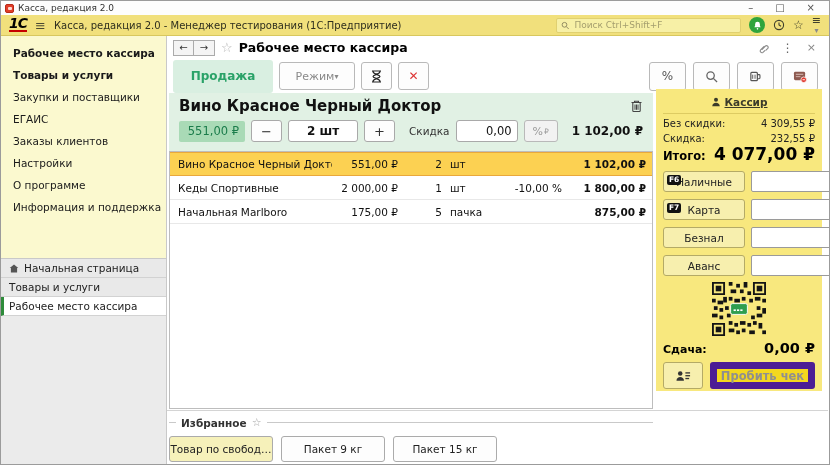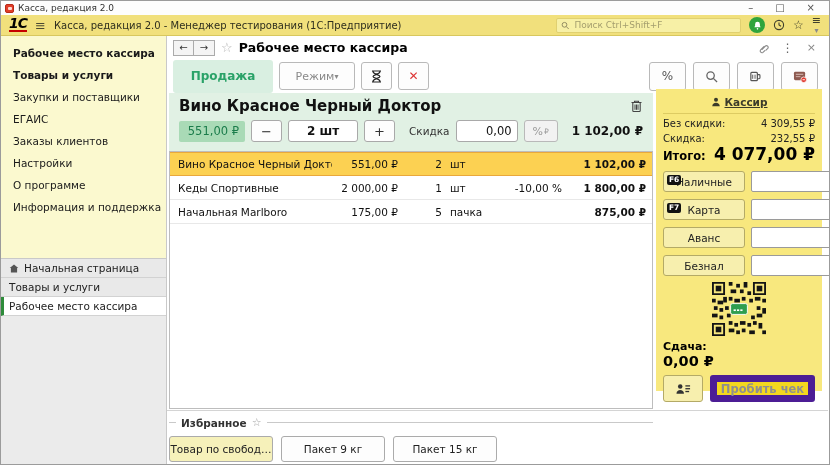--- a/index.html
+++ b/index.html
@@ -89,21 +89,21 @@
   .cashier a{font-size:10.5px;color:#3b3b2a;text-decoration:underline;font-weight:bold;cursor:pointer;}
   .sumrow{display:flex;justify-content:space-between;font-size:10px;color:#222;margin-top:4px;}
   .totalrow{display:flex;justify-content:space-between;align-items:baseline;margin-top:0;}
   .totalrow .tl{font-size:11.5px;font-weight:bold;}
   .totalrow .tv{font-size:17px;font-weight:bold;}
   .payrow{display:flex;align-items:center;gap:6px;margin-top:7px;}
   .paybtn{position:relative;flex:0 0 82px;height:21px;background:#f7efae;border:1px solid #b4aa66;border-radius:3px;font-size:10.5px;color:#222;display:flex;align-items:center;justify-content:center;cursor:pointer;}
   .fkey{position:absolute;left:3px;top:3px;background:#111;color:#fff;font-size:7.5px;font-weight:bold;padding:1px 2px;border-radius:2px;line-height:8px;}
   .payinput{flex:1;height:21px;border:1px solid #9a9a9a;border-radius:2px;background:#fff;font-size:11px;text-align:right;padding:0 4px;outline:none;font-family:inherit;}
   .qrwrap{display:flex;justify-content:center;margin-top:6px;}
-  .changerow{display:flex;justify-content:space-between;align-items:baseline;margin-top:4px;flex-direction:column;}
+  .changerow{display:flex;justify-content:space-between;align-items:baseline;margin-top:4px;}
   .changerow .cl{font-size:11px;font-weight:bold;}
   .changerow .cv{font-size:14.5px;font-weight:bold;}
   .actionrow{display:flex;gap:7px;margin-top:6px;}
   .custbtn{flex:0 0 40px;height:27px;background:#f7efae;border:1px solid #b4aa66;border-radius:3px;display:flex;align-items:center;justify-content:center;cursor:pointer;}
   .submitbtn{flex:1;height:27px;background:#f3d71f;border:7px solid #4c1d95;border-radius:3px;font-size:11.5px;font-weight:bold;color:#8f8f8f;display:flex;align-items:center;justify-content:center;cursor:pointer;}
 
   
   .bottom-sep{position:absolute;left:0;right:0;top:374px;border-top:1px solid #d4d4d4;}
   .favgroup{position:absolute;left:2px;top:380px;width:484px;}
   .favhead{display:flex;align-items:center;gap:5px;}
@@ -330,27 +330,27 @@
           </div>
           <div class="payrow">
             <span class="paybtn">
               <span class="fkey">F7</span>
               <span>Карта</span>
             </span>
             <input class="payinput" style="">
           </div>
           <div class="payrow">
             <span class="paybtn">
-              <span>Аванс</span>
+              <span>Безнал</span>
             </span>
             <input class="payinput" style="">
           </div>
           <div class="payrow">
             <span class="paybtn">
-              <span>Безнал</span>
+              <span>Аванс</span>
             </span>
             <input class="payinput" style="">
           </div>
         </div>
       <div class="qrwrap">
         <svg width="54" height="54" viewBox="0 0 29 29">
           <g fill="#141414">
             <path fill-rule="evenodd" d="M0 0h7v7H0zM1 1v5h5V1z"></path>
               <rect x="2" y="2" width="3" height="3"></rect>
             <path fill-rule="evenodd" d="M22 0h7v7h-7zM23 1v5h5V1z"></path>

